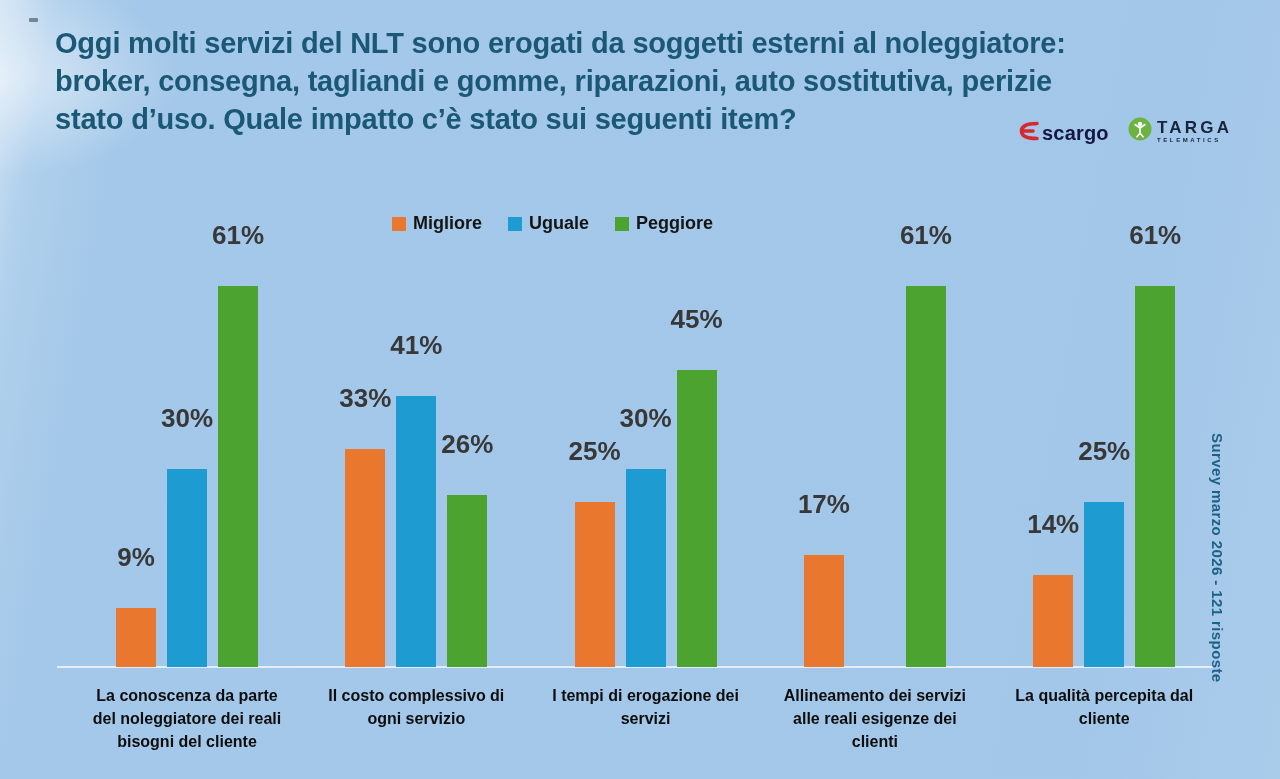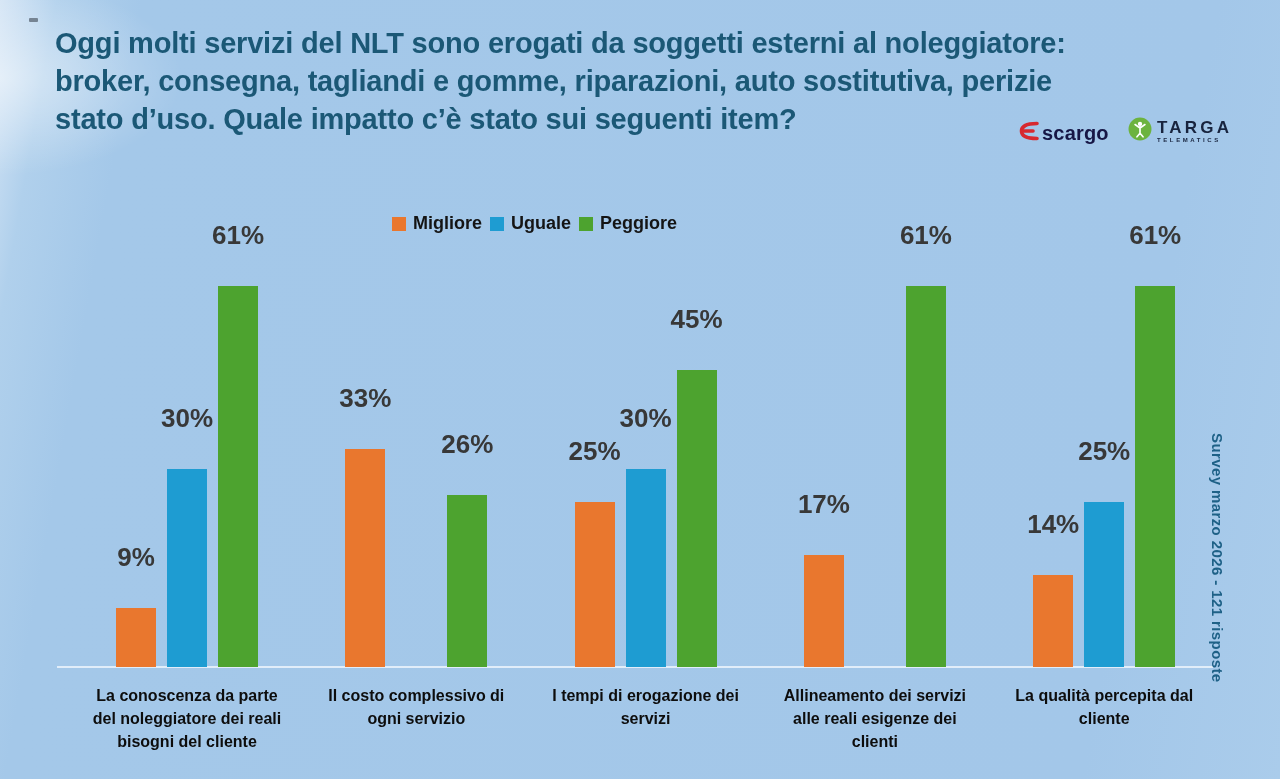--- a/index.html
+++ b/index.html
@@ -17,21 +17,21 @@
 
   
   #escargo { position:absolute; left:1017px; top:119px; display:flex; align-items:center; gap:1px;text-align:center; }
   #escargo .word { font-size:20px; font-weight:bold; color:#161645; letter-spacing:0.2px; }
   #targa { position:absolute; left:1128px; top:117px; display:flex; align-items:center; gap:5px; }
   .targa-text { display:flex; flex-direction:column; }
   .targa-name { font-size:17px; font-weight:bold; letter-spacing:3.2px; color:#18243e; line-height:17px; }
   .targa-sub  { font-size:6px; font-weight:bold; letter-spacing:2.6px; color:#18243e; margin-top:1px; }
 
   
-  #legend { position:absolute; left:392px; top:213px; display:flex; align-items:center; gap:8px; }
+  #legend { position:absolute; left:392px; top:213px; display:flex; align-items:center; gap:26px; }
   .legend-item { display:flex; align-items:center; gap:7px; }
   .legend-swatch { width:14px; height:14px; display:inline-block; }
   .legend-text { font-size:18px; font-weight:bold; color:#141414; }
 
   
   #chart { position:absolute; left:0; top:0; width:1280px; height:779px; }
   #baseline { position:absolute; left:57px; top:666px; width:1156px; height:2px; background:rgba(240,246,252,0.8); }
   .bar-group { position:absolute; top:222px; height:445px; width:142px;
     display:flex; align-items:flex-end; justify-content:space-between; }
   .bar-wrap { width:40px; height:100%; display:flex; flex-direction:column;
@@ -115,20 +115,24 @@
       </div>
       <div class="cat-label" style="left: 67px; color: rgb(13, 13, 13);">La conoscenza da parte
 del noleggiatore dei reali
 bisogni del cliente</div>
       <div class="bar-group" style="left: 345.3px;">
         <div class="bar-wrap">
           <div class="bar-label" style="color: rgb(56, 56, 56);">33%</div>
           <div class="bar" style="height: 217.8px; background: rgb(233, 119, 46);"></div>
         </div>
         <div class="bar-wrap">
+          <div class="bar-label" style="color: rgb(56, 56, 56);">41%</div>
+          <div class="bar" style="height: 270.6px; background: rgb(30, 156, 210);"></div>
+        </div>
+        <div class="bar-wrap">
           <div class="bar-label" style="color: rgb(56, 56, 56);">26%</div>
           <div class="bar" style="height: 171.6px; background: rgb(77, 163, 47);"></div>
         </div>
       </div>
       <div class="cat-label" style="left: 296.3px; color: rgb(13, 13, 13);">Il costo complessivo di
 ogni servizio</div>
       <div class="bar-group" style="left: 574.6px;">
         <div class="bar-wrap">
           <div class="bar-label" style="color: rgb(56, 56, 56);">25%</div>
           <div class="bar" style="height: 165px; background: rgb(233, 119, 46);"></div>

